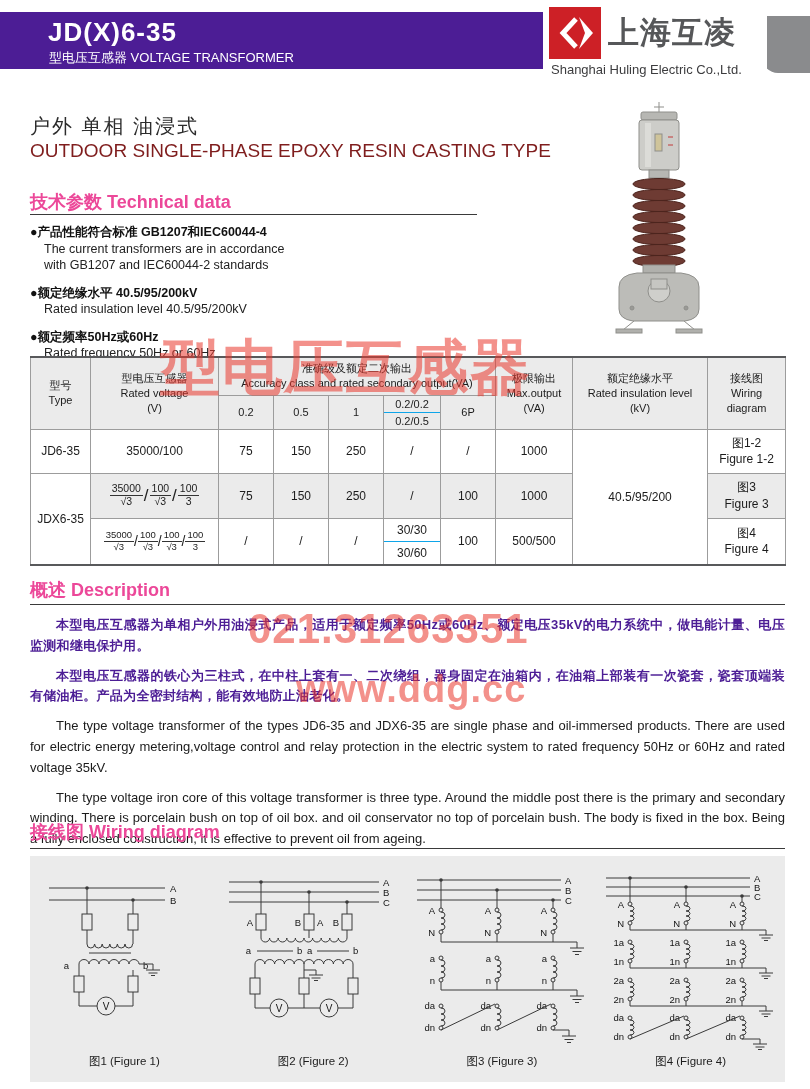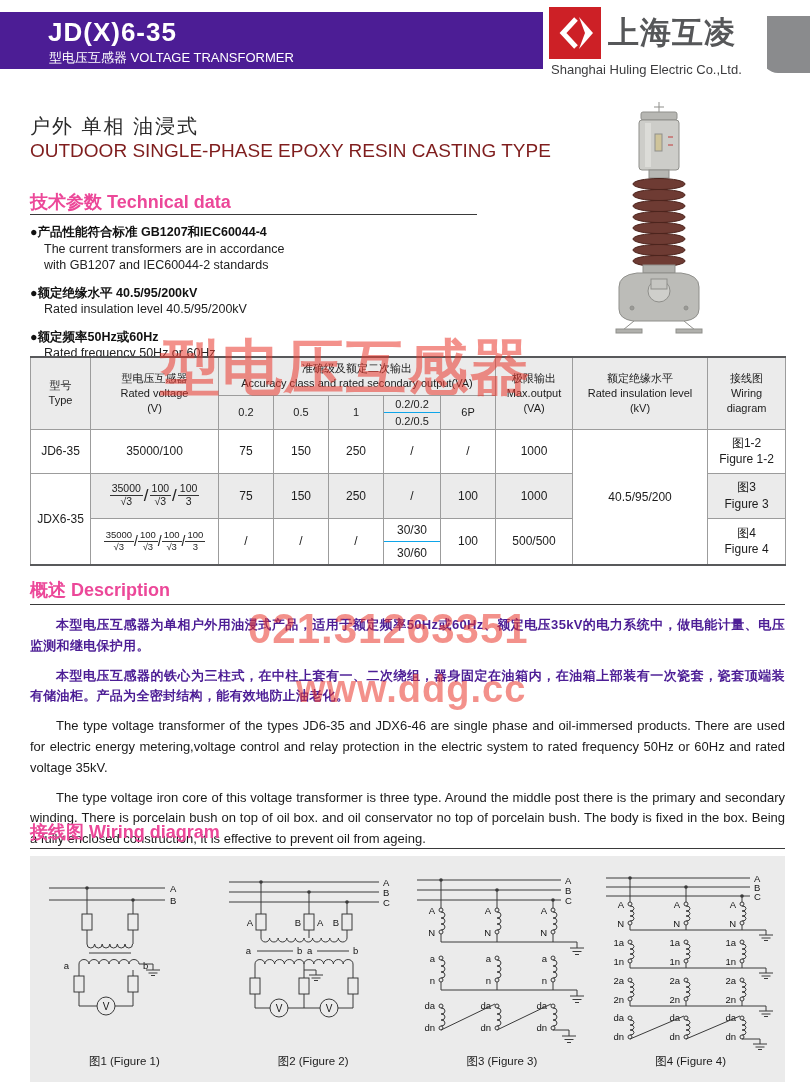--- a/index.html
+++ b/index.html
@@ -268,21 +268,21 @@
         </tr>
       </tbody>
     </table>
   </div>
 
   <div class="sec-title desc-title">概述 Description</div>
   <div class="sec-rule desc-rule"></div>
   <div class="desc-body">
     <p class="zh">本型电压互感器为单相户外用油浸式产品，适用于额定频率50Hz或60Hz、额定电压35kV的电力系统中，做电能计量、电压监测和继电保护用。</p>
     <p class="zh">本型电压互感器的铁心为三柱式，在中柱上套有一、二次绕组，器身固定在油箱内，在油箱上部装有一次瓷套，瓷套顶端装有储油柜。产品为全密封结构，能有效地防止油老化。</p>
-    <p class="en">The type voltage transformer of the types JD6-35 and JDX6-46 are single phase and oil-immersed products. There are used for electric energy metering,voltage control and relay protection in the electric system to rated frequency 50Hz or 60Hz and rated voltage 35kV.</p>
+    <p class="en">The type voltage transformer of the types JD6-35 and JDX6-35 are single phase and oil-immersed products. There are used for electric energy metering,voltage control and relay protection in the electric system to rated frequency 50Hz or 60Hz and rated voltage 35kV.</p>
     <p class="en">The type voltage iron core of this voltage transformer is three type. Around the middle post there is the primary and secondary winding. There is porcelain bush on top of oil box. and oil conservator no top of porcelain bush. The body is fixed in the box. Being a fully enclosed construction, it is effective to prevent oil from ageing.</p>
   </div>
 
   <div class="sec-title wiring-title">接线图 Wiring diagram</div>
   <div class="sec-rule wiring-rule"></div>
 
   <div class="wiring-panel">
 
     <div class="wd">
       <svg width="178" height="160" viewBox="0 0 178 160">

